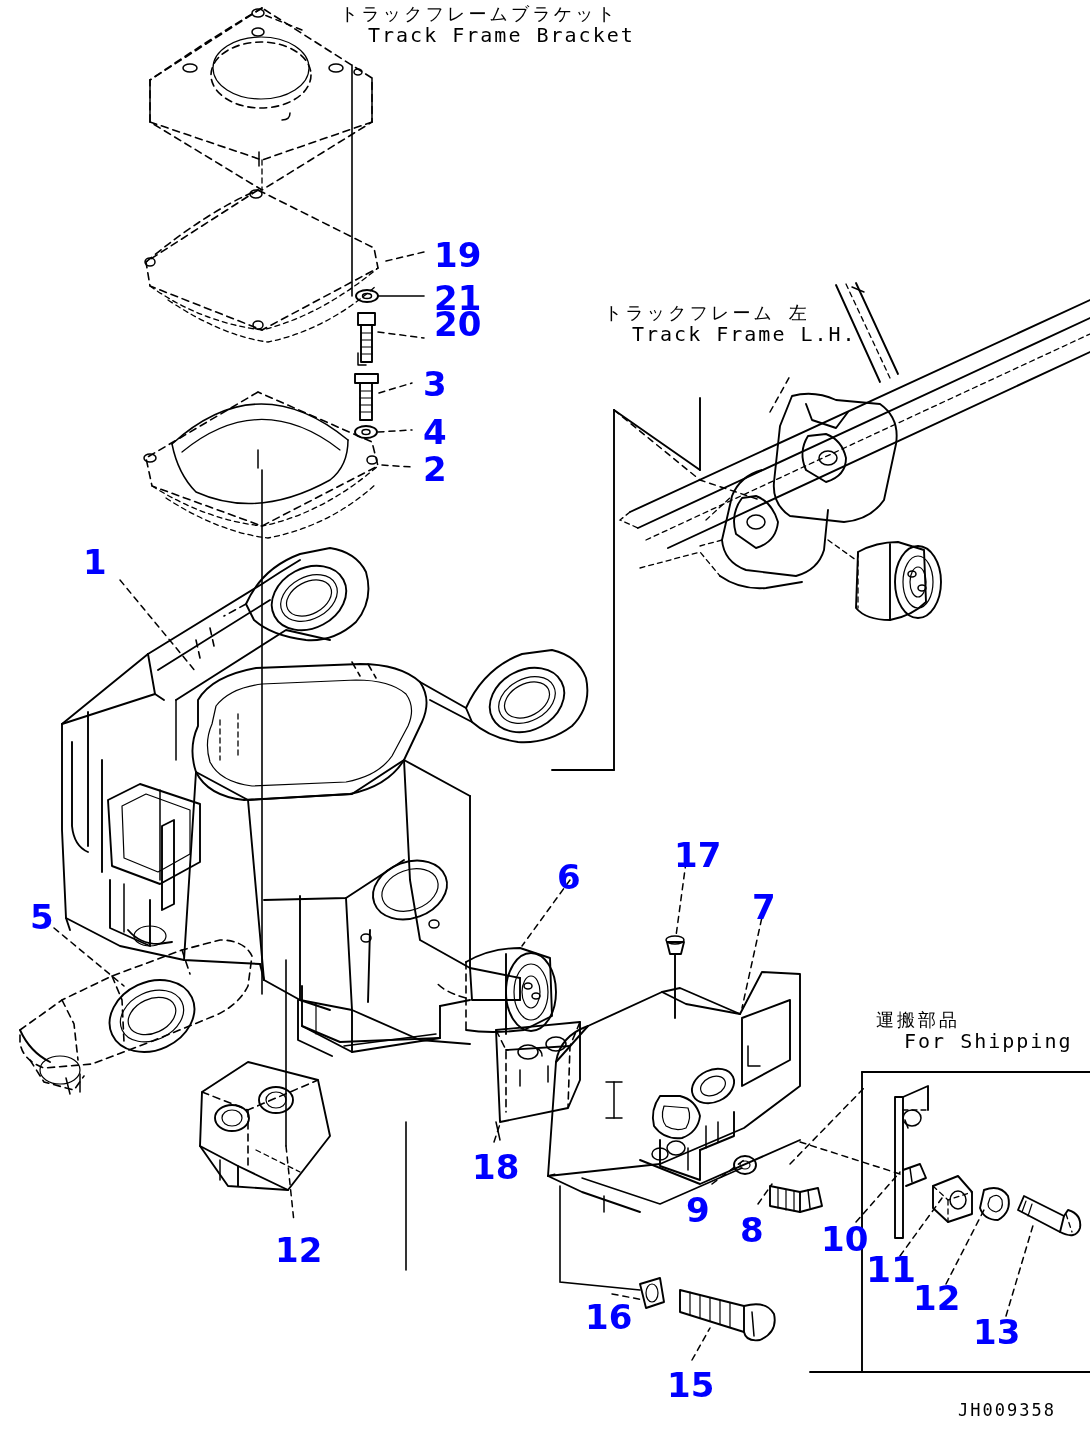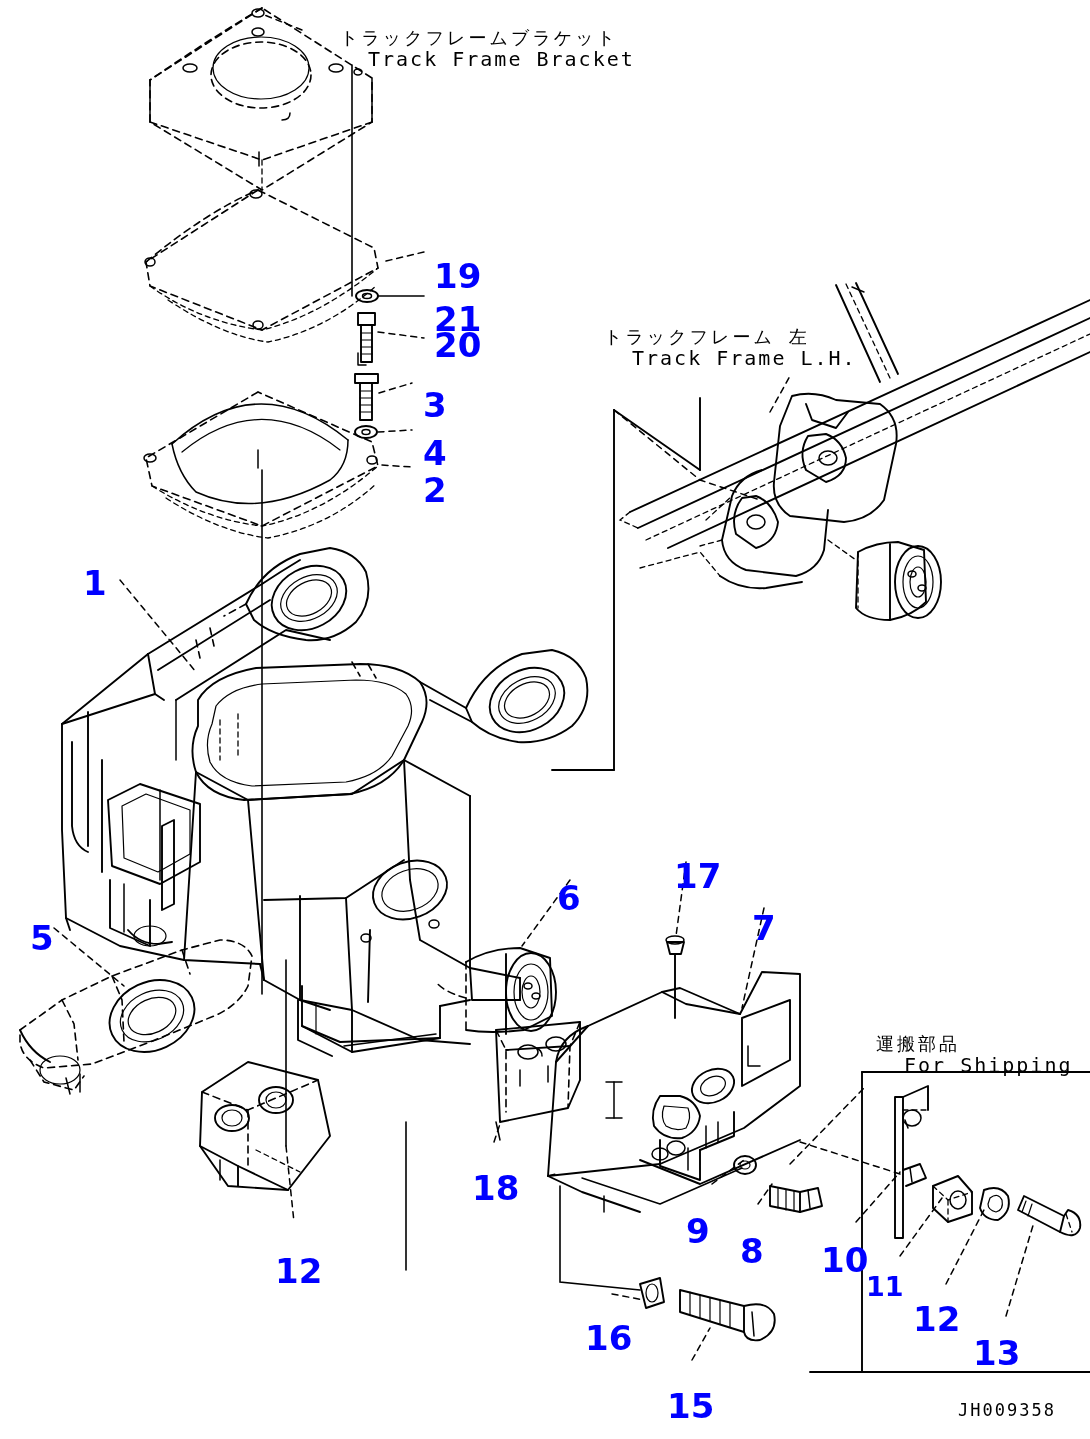--- a/index.html
+++ b/index.html
@@ -20,31 +20,30 @@
   }
   .callout{
     position:absolute;
     color:#0000ff;
     font-weight:bold;
     font-family:"DejaVu Sans","Liberation Sans",sans-serif;
     line-height:1;
     white-space:nowrap;
     -webkit-user-select:none;
     user-select:none;
-    margin-top:21px;
   }
   .cap{
     position:absolute;
     color:#000;
     font-family:"DejaVu Sans Mono","Liberation Mono",monospace;
     white-space:nowrap;
     line-height:1.12;
     letter-spacing:1px;
   }
-  .cap .jp{display:block;font-size:18px;letter-spacing:3px;margin-top:24px;}
+  .cap .jp{display:block;font-size:18px;letter-spacing:3px;}
   .cap .en{display:block;font-size:20px;letter-spacing:2px;margin-left:28px;}
   .docid{
     position:absolute;
     color:#000;
     font-family:"DejaVu Sans Mono","Liberation Mono",monospace;
     font-size:17px;
     letter-spacing:2px;
     white-space:nowrap;
   }
 </style>
@@ -460,18 +459,18 @@
       <div class="callout" style="left: 557px; top: 860px; font-size: 34px; color: rgb(0, 0, 255);">6</div>
       <div class="callout" style="left: 674px; top: 838px; font-size: 34px; color: rgb(0, 0, 255);">17</div>
       <div class="callout" style="left: 752px; top: 890px; font-size: 34px; color: rgb(0, 0, 255);">7</div>
       <div class="callout" style="left: 472px; top: 1150px; font-size: 34px; color: rgb(0, 0, 255);">18</div>
       <div class="callout" style="left: 275px; top: 1233px; font-size: 34px; color: rgb(0, 0, 255);">12</div>
       <div class="callout" style="left: 686px; top: 1193px; font-size: 34px; color: rgb(0, 0, 255);">9</div>
       <div class="callout" style="left: 740px; top: 1213px; font-size: 34px; color: rgb(0, 0, 255);">8</div>
       <div class="callout" style="left: 585px; top: 1300px; font-size: 34px; color: rgb(0, 0, 255);">16</div>
       <div class="callout" style="left: 667px; top: 1368px; font-size: 34px; color: rgb(0, 0, 255);">15</div>
       <div class="callout" style="left: 821px; top: 1222px; font-size: 34px; color: rgb(0, 0, 255);">10</div>
-      <div class="callout" style="left: 866px; top: 1252px; font-size: 27px; color: rgb(0, 0, 255);">11</div>
+      <div class="callout" style="left: 866px; top: 1252px; font-size: 36px; color: rgb(0, 0, 255);">11</div>
       <div class="callout" style="left: 913px; top: 1281px; font-size: 34px; color: rgb(0, 0, 255);">12</div>
       <div class="callout" style="left: 973px; top: 1315px; font-size: 34px; color: rgb(0, 0, 255);">13</div>
     </div>
 
 </div>
 
 </body></html>

